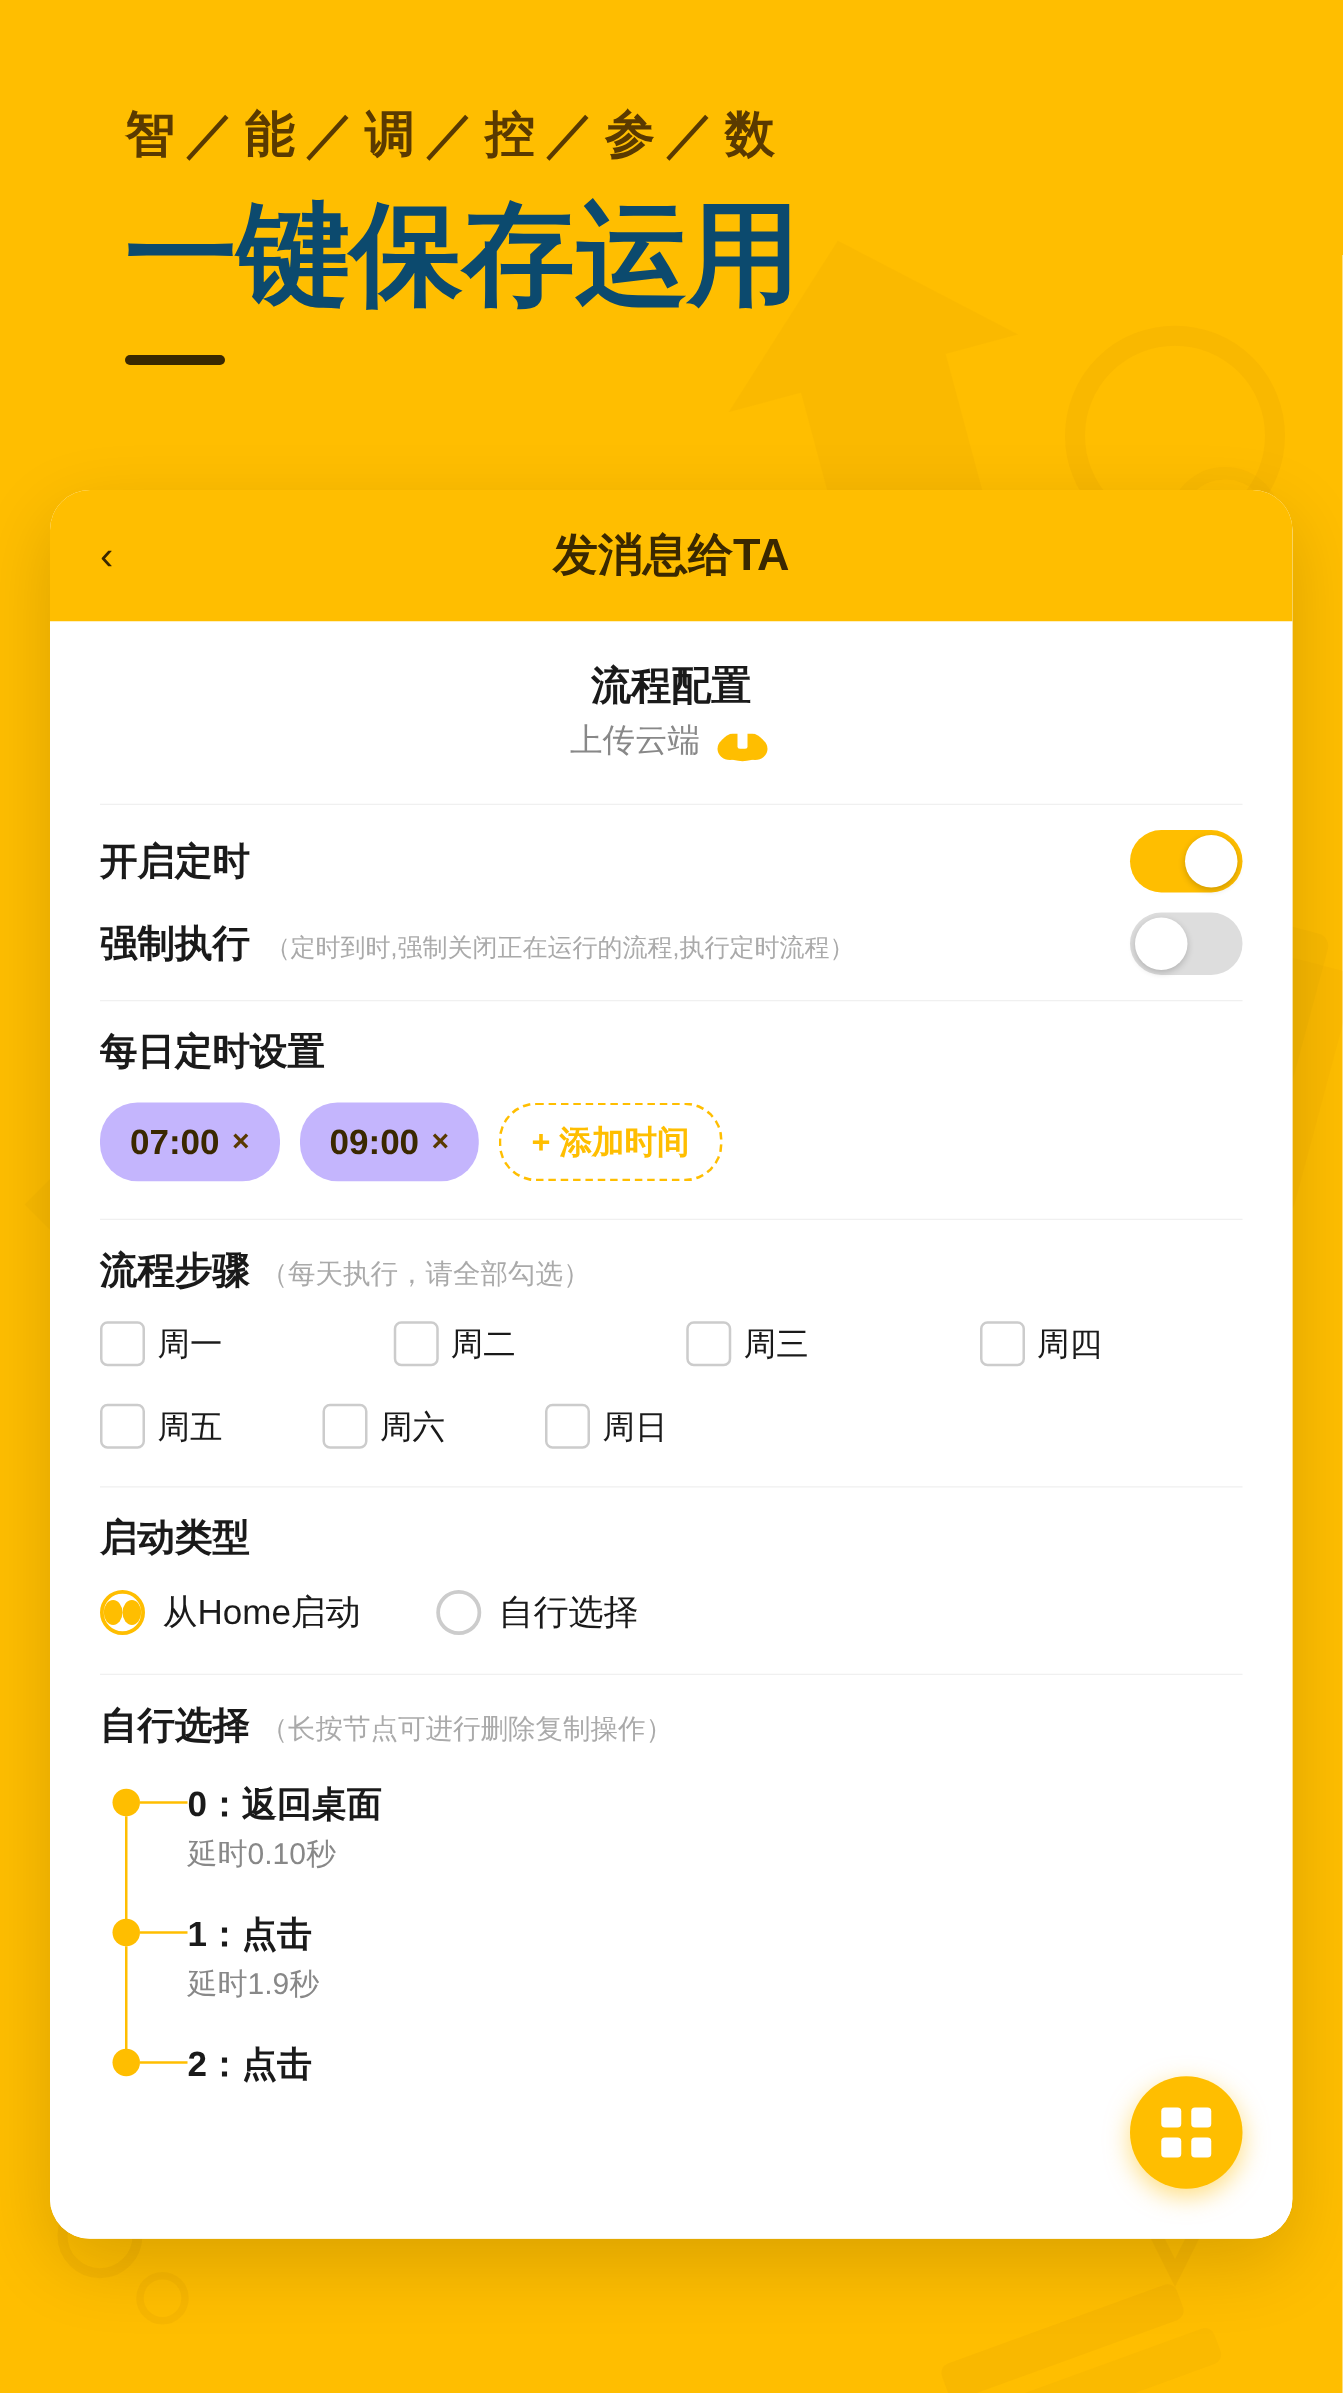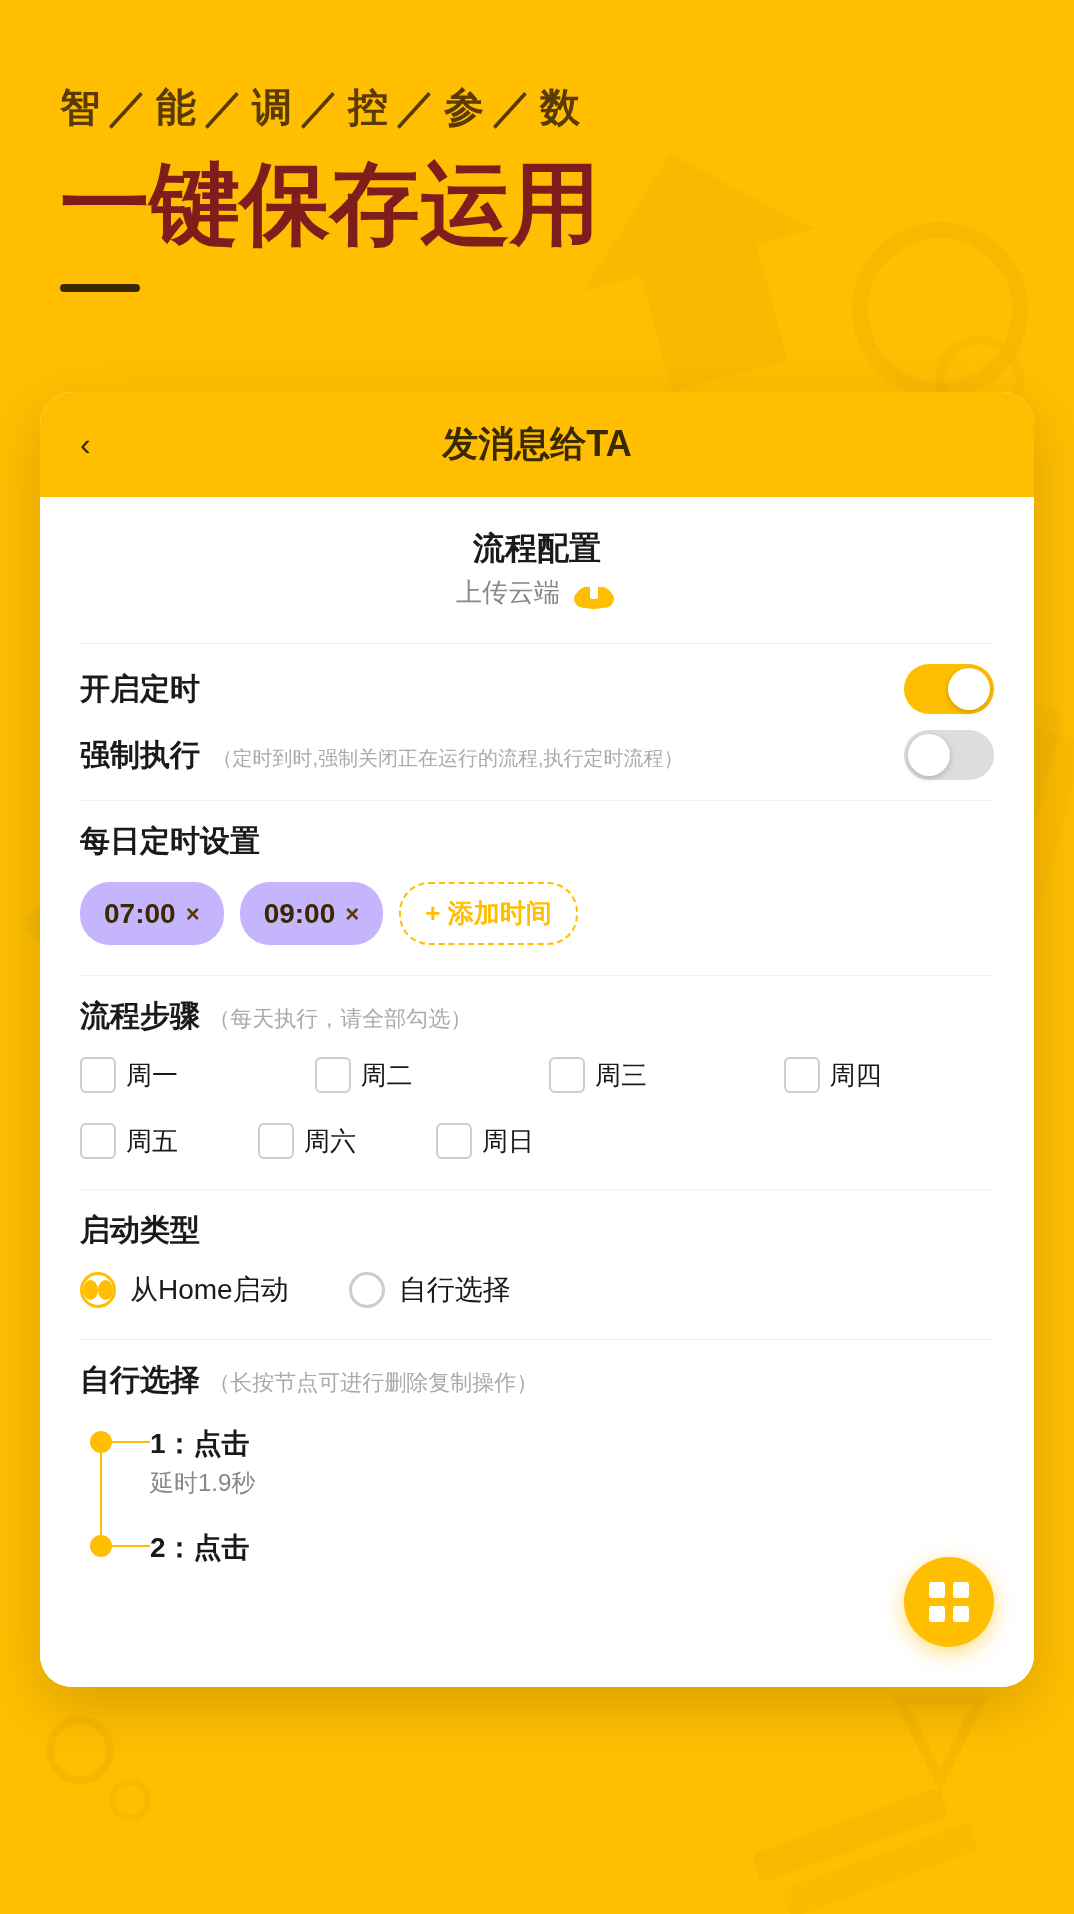--- a/index.html
+++ b/index.html
@@ -19,34 +19,35 @@
       top: 0; left: 0; right: 0; bottom: 0;
       pointer-events: none;
       overflow: hidden;
     }
 
     
     .top-section {
       padding: 80px 88px 40px 60px;
       position: relative;
       z-index: 1;
+      margin-left: 40px;
     }
 
     .subtitle {
       font-size: 40px;
       font-weight: 600;
       color: #5a3a00;
       letter-spacing: 8px;
       margin-bottom: 20px;
     }
 
     .main-title {
       font-size: 90px;
       font-weight: 900;
-      color: #7f1d1d;
+      color: #0c4a6e;
       line-height: 1.1;
       margin-bottom: 30px;
     }
 
     .divider-line {
       width: 80px;
       height: 8px;
       background: #3a2800;
       border-radius: 4px;
       margin-bottom: 40px;
@@ -530,20 +531,29 @@
 
       <div class="divider"></div>
 
       <div class="steps-title">
         <span>自行选择</span>
         <span class="hint">（长按节点可进行删除复制操作）</span>
       </div>
 
       <div class="steps-list" style="position:relative;padding-left:10px;">
 
+        <div class="step-item" style="position:relative;padding-left:60px;margin-bottom:30px;">
+          <div class="step-dot" style="position:absolute;left:0;top:6px;width:22px;height:22px;border-radius:50%;background:#FFBE00;z-index:2;"></div>
+          <div style="position:absolute;left:10px;top:28px;width:2px;height:calc(100% + 20px);background:#FFBE00;"></div>
+          <div style="display:flex;align-items:center;gap:0;">
+            <div style="position:absolute;left:22px;top:16px;width:38px;height:2px;background:#FFBE00;"></div>
+          </div>
+          <div class="step-name">0：返回桌面</div>
+          <div class="step-delay">延时0.10秒</div>
+        </div>
 
         <div class="step-item" style="position:relative;padding-left:60px;margin-bottom:30px;">
           <div class="step-dot" style="position:absolute;left:0;top:6px;width:22px;height:22px;border-radius:50%;background:#FFBE00;z-index:2;"></div>
           <div style="position:absolute;left:10px;top:28px;width:2px;height:calc(100% + 20px);background:#FFBE00;"></div>
           <div style="position:absolute;left:22px;top:16px;width:38px;height:2px;background:#FFBE00;"></div>
           <div class="step-name">1：点击</div>
           <div class="step-delay">延时1.9秒</div>
         </div>
 
         <div class="step-item" style="position:relative;padding-left:60px;margin-bottom:10px;">

